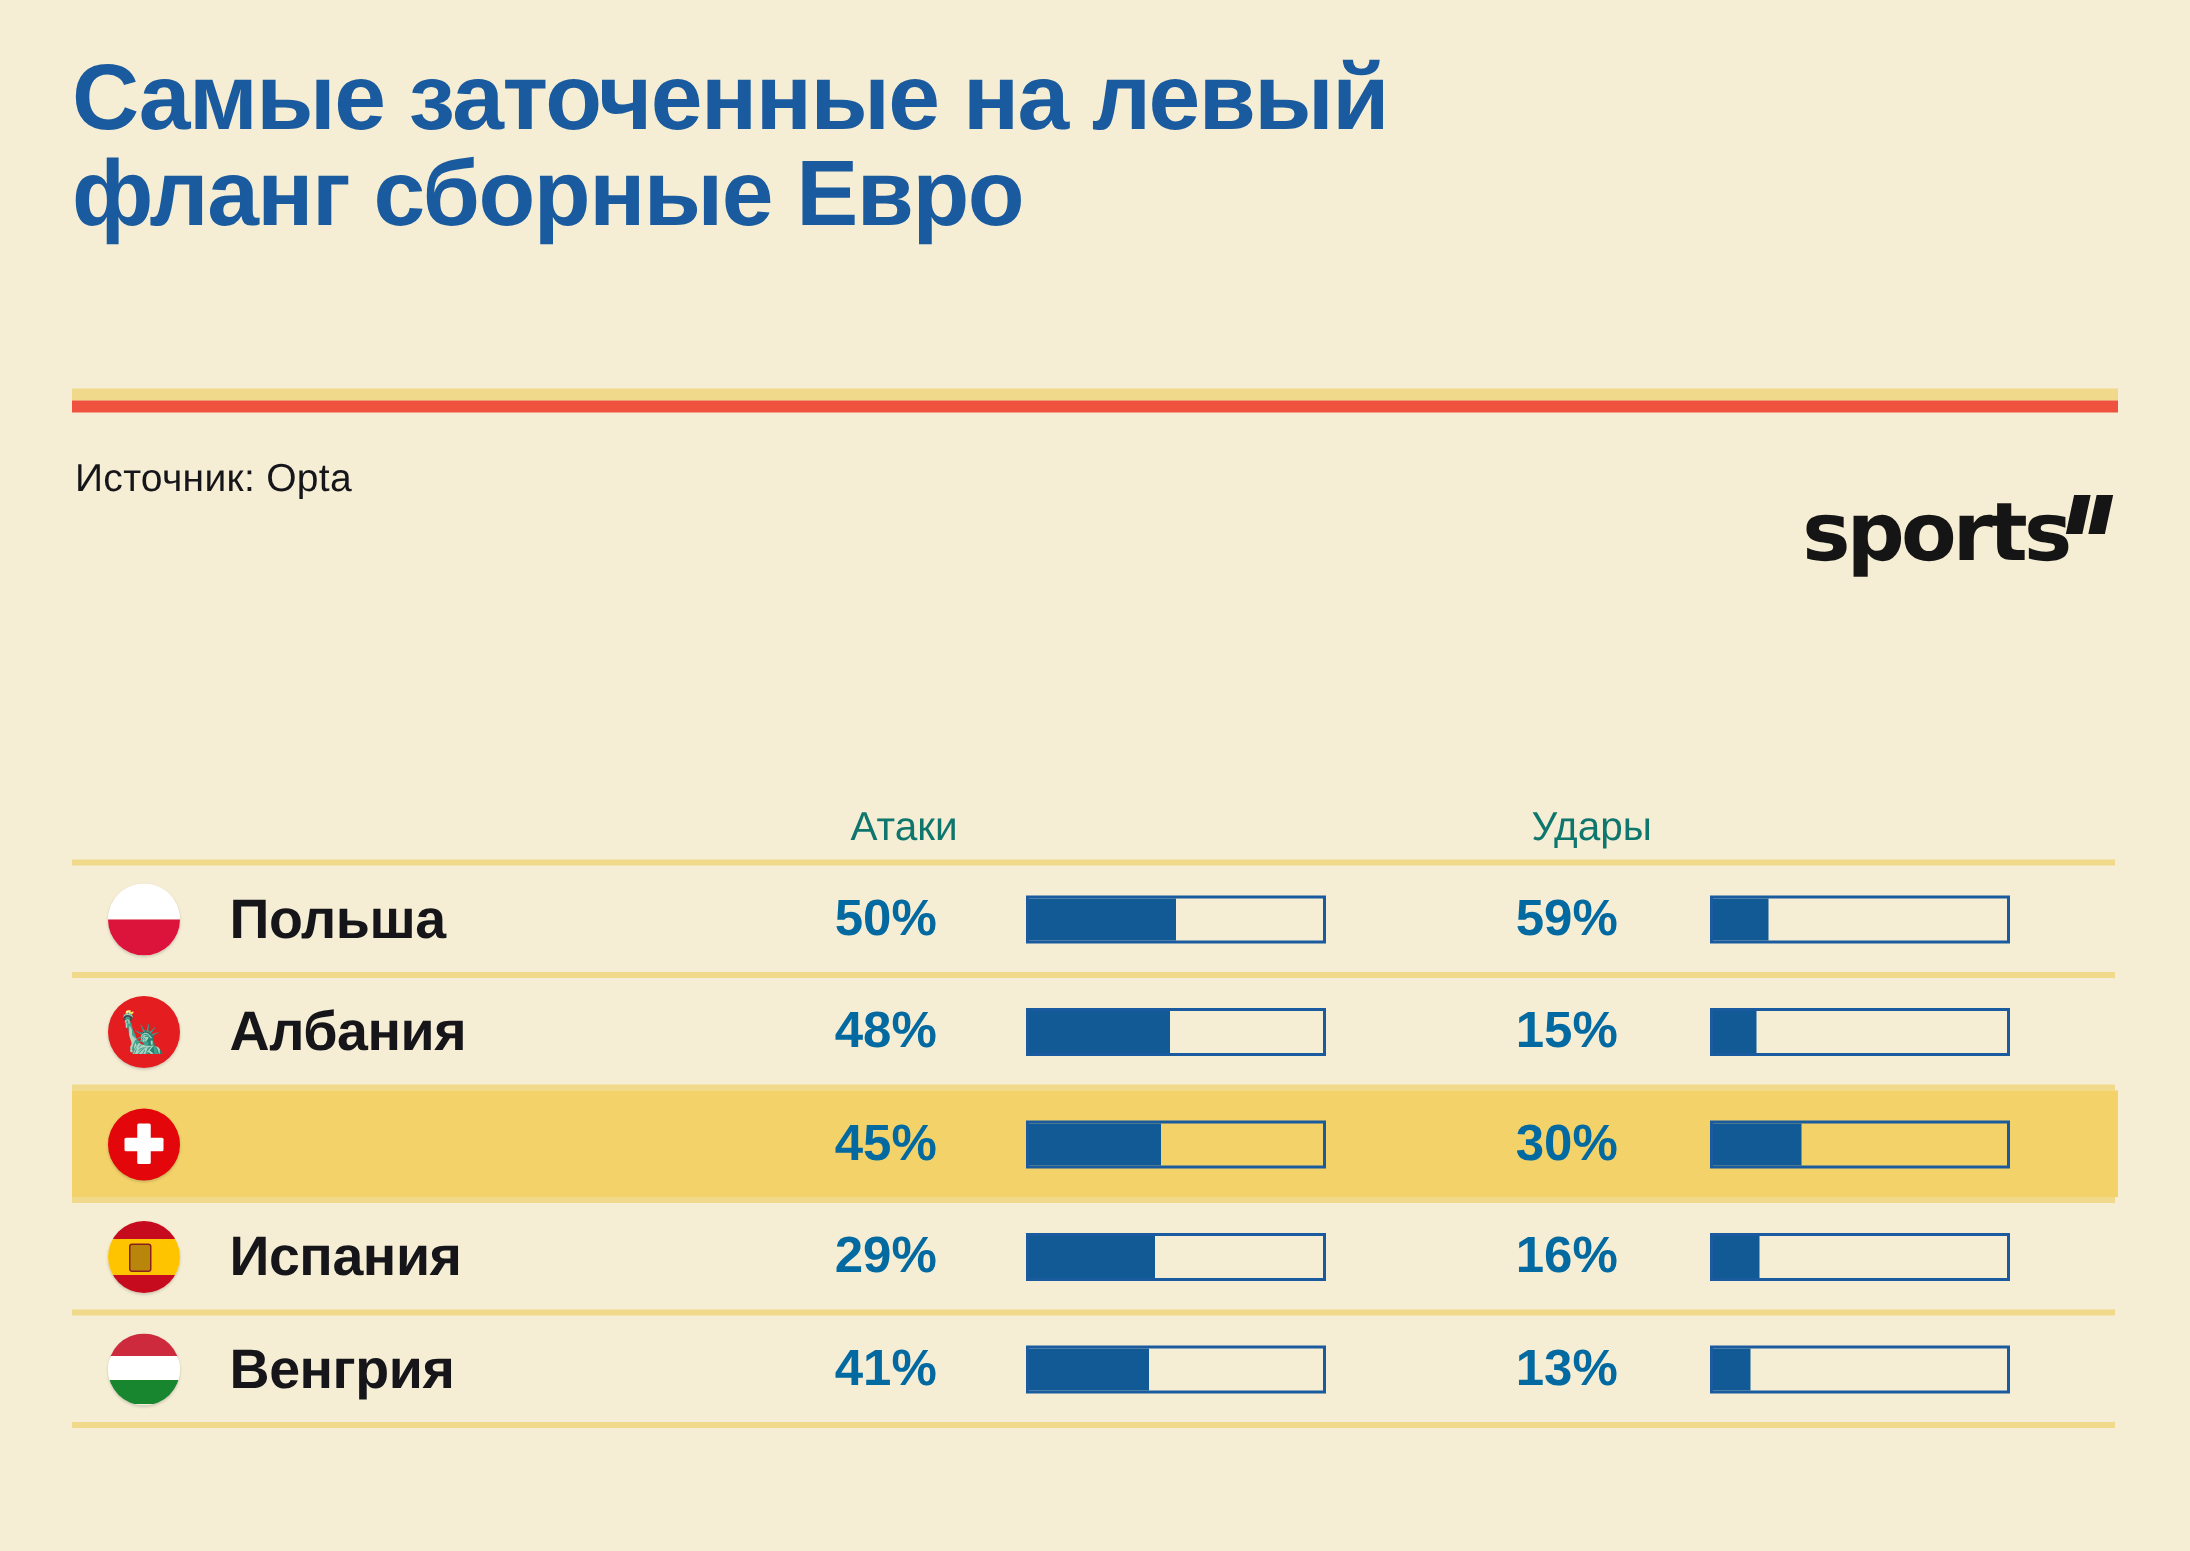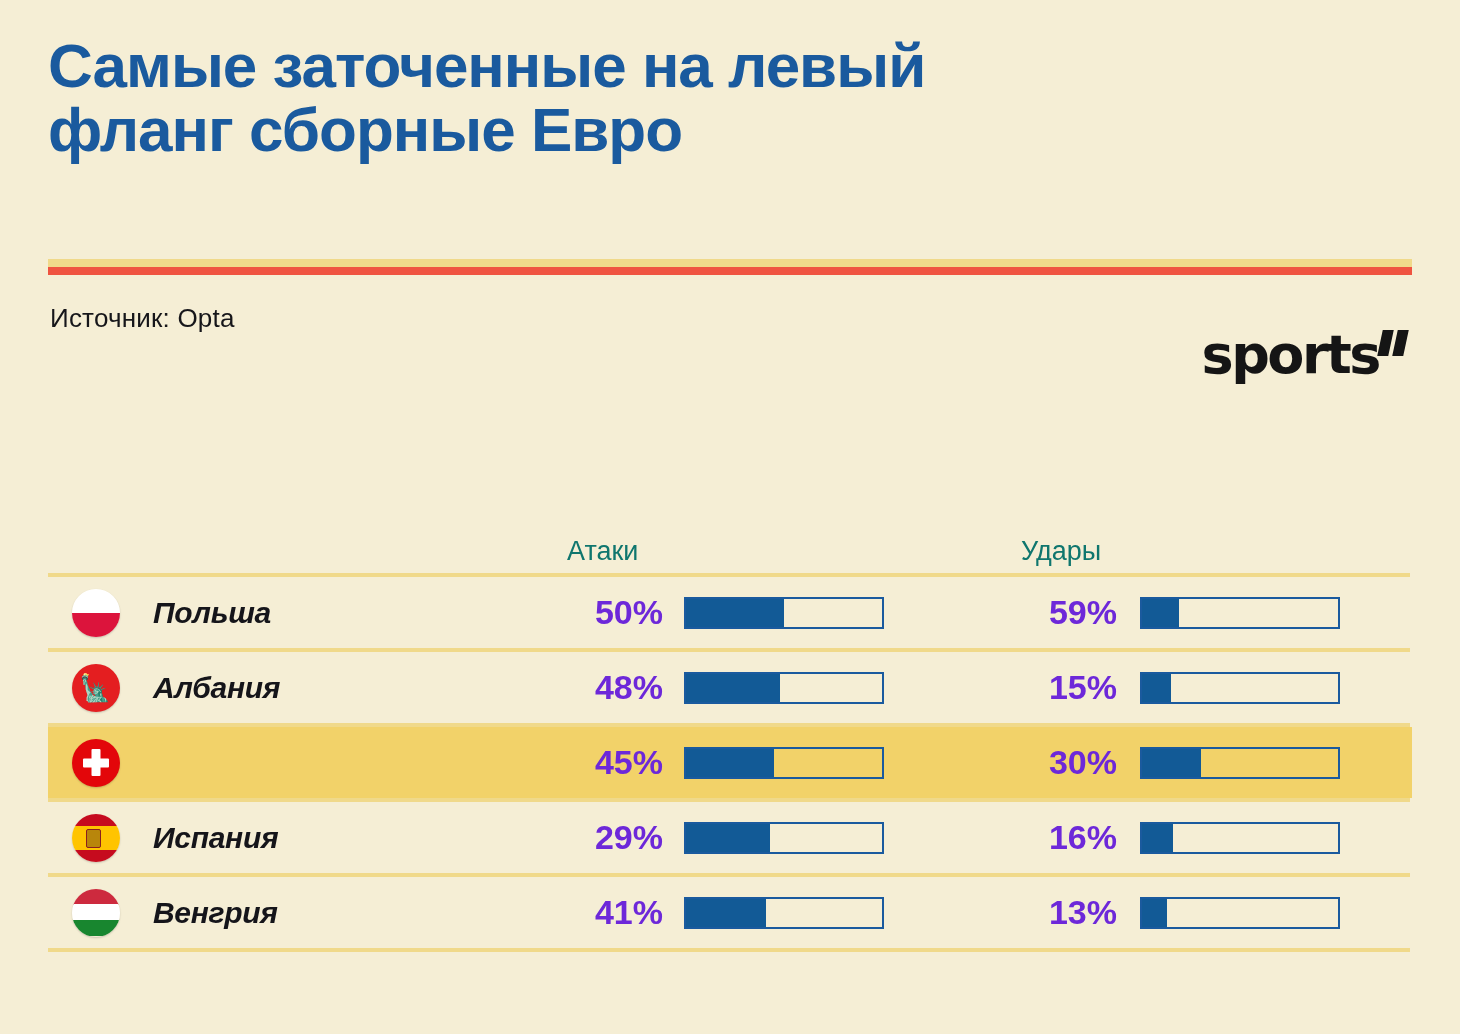--- a/index.html
+++ b/index.html
@@ -192,33 +192,32 @@
     border-radius: 2px;
   }
   
   .flag-hu .h1 { top: 0;     height: 33.34%; background: #cd2a3e; }
   .flag-hu .h2 { top: 33.3%; height: 33.34%; background: #ffffff; }
   .flag-hu .h3 { top: 66.6%; height: 33.4%;  background: #18862f; }
 
   .country {
     position: absolute;
     left: 105px;
-    font-size: 30px;
+    font-size: 37px;
     font-weight: 700;
     color: #15151a;
     letter-spacing: -0.3px;
-    font-style: italic;
   }
 
   .value {
     position: absolute;
     font-size: 34px;
     font-weight: 700;
-    color: #6d28d9;
-    text-align: right;
+    color: #0369a1;
+    text-align: center;
   }
   .value.attacks { left: 470px; width: 145px; }
   .value.shots   { left: 924px; width: 145px; }
 
   .bar {
     position: absolute;
     height: 32px;
     width: 200px;
     border: 2px solid #1a5a9e;
     box-sizing: border-box;

